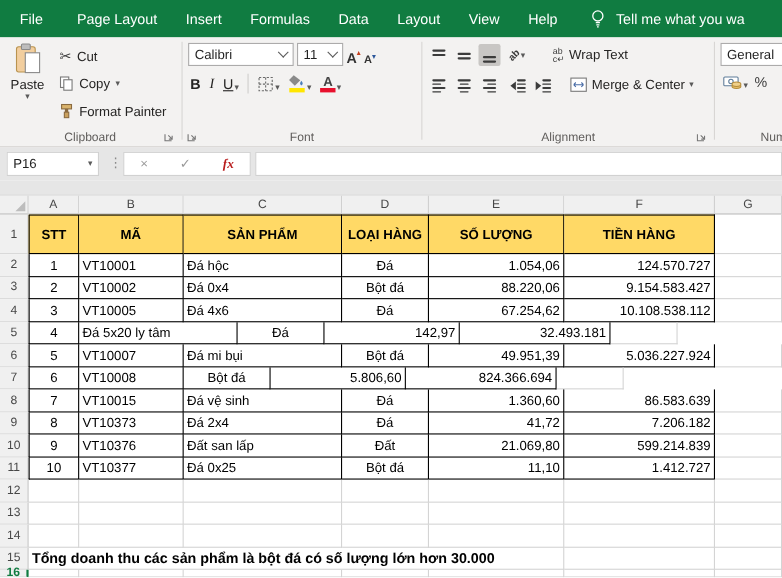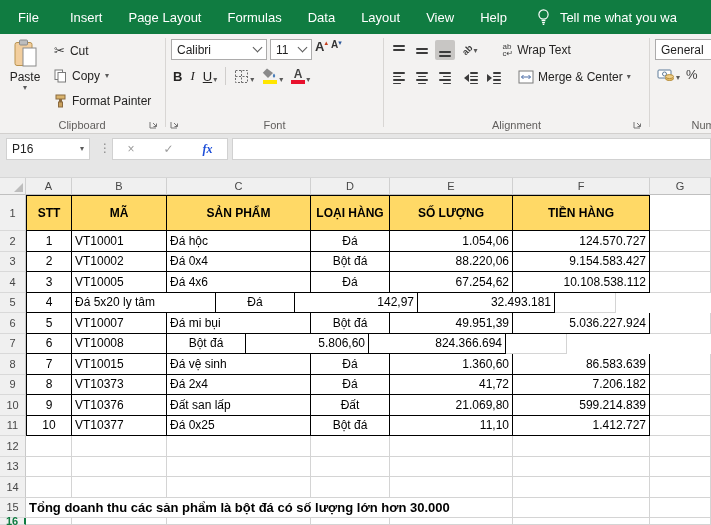--- a/index.html
+++ b/index.html
@@ -29,21 +29,21 @@
   
   .paste{width:50px;display:flex;flex-direction:column;align-items:center;padding-top:5px;}
   .paste .btxt{margin-top:2px;}
   .clipcol{display:flex;flex-direction:column;justify-content:flex-start;padding-top:4px;}
 
   
   .combo{background:#fff;border:1px solid #ACABAB;height:21px;display:flex;align-items:center;
          padding:0 5px;font-size:12px;color:#1f1f1f;box-sizing:border-box;}
   .chev{width:6px;height:6px;border-right:1.4px solid #5a5a5a;border-bottom:1.4px solid #5a5a5a;
         transform:rotate(45deg);margin-left:auto;margin-top:-4px;flex:0 0 auto;}
-  .fontrow{display:flex;align-items:flex-start;margin:5px 0 0 4px;gap:3px;}
+  .fontrow{display:flex;align-items:flex-end;margin:5px 0 0 4px;gap:3px;}
   .fontrow2{display:flex;align-items:center;margin:7px 0 0 6px;gap:8px;}
   .fmtbtn{display:flex;align-items:flex-end;gap:1px;color:#252423;}
   .b{font-weight:800;font-size:13px;}
   .i{font-style:italic;font-family:"Liberation Serif",serif;font-size:13px;}
   .u{text-decoration:underline;font-size:13px;}
   .fsz{font-size:13px;font-weight:600;color:#333;display:flex;align-items:flex-start;}
   .fsz small{font-size:7px;line-height:7px;color:#C43E1C;}
   .colorstack{display:flex;flex-direction:column;align-items:center;line-height:10px;}
   .colorstack .letter{font-size:12px;font-weight:700;color:#444;}
   .bar-red{width:14px;height:4px;background:#E8112D;margin-top:1px;}
@@ -64,21 +64,21 @@
   .tri-l{position:absolute;left:2px;top:7px;width:0;height:0;border-top:4px solid transparent;border-bottom:4px solid transparent;border-right:5px solid #3b3b3b;}
   .orient{transform:rotate(-45deg);font-size:9px;font-weight:700;color:#3b3b3b;display:inline-block;}
   .alrow{display:flex;align-items:center;gap:3px;margin:5px 0 0 4px;height:22px;}
   .wrapglyph{font-size:8px;line-height:7px;color:#3b3b3b;text-align:left;}
 
   
   .fxbar{height:30px;background:#E6E6E6;position:relative;}
   .fxbar .box{position:absolute;top:4px;height:22px;background:#fff;border:1px solid #D1D1D1;box-sizing:border-box;display:flex;align-items:center;}
   .namebox{left:6px;width:84px;padding:0 5px;font-size:12px;color:#222;}
   .fxbtns{left:112px;width:116px;justify-content:space-around;color:#9B9B9B;font-size:12px;}
-  .fxbtns .fx{font-family:"Liberation Serif",serif;font-style:italic;color:#1d4ed8;font-weight:600;}
+  .fxbtns .fx{font-family:"Liberation Serif",serif;font-style:italic;color:#b91c1c;font-weight:600;}
   .fbarinput{left:232px;right:0;border-right:none;}
   .dots{position:absolute;left:99px;top:7px;color:#8a8a8a;font-size:12px;}
   .gapstrip{height:14px;background:#E6E6E6;border-bottom:1px solid #D6D6D6;box-sizing:border-box;}
 
   
   .sheet{position:relative;background:#fff;}
   .colhdrs{display:flex;height:17px;}
   .colhdr{box-sizing:border-box;background:#F0F0F0;border-right:1px solid #D0D0D0;border-bottom:1px solid #C0C0C0;
           display:flex;align-items:center;justify-content:center;font-size:11px;color:#474747;}
   .corner{position:relative;}
@@ -98,22 +98,22 @@
   .notecell{font-weight:700;font-size:13px;overflow:visible;z-index:2;background:transparent;}
 </style>
 </head>
 <body>
 
 <div class="app">
 
   <div class="tabbar">
     <div style="display:flex" id="tabsHost">
         <div class="tab file">File</div>
+        <div class="tab">Page Layout</div>
         <div class="tab">Insert</div>
-        <div class="tab">Page Layout</div>
         <div class="tab">Formulas</div>
         <div class="tab">Data</div>
         <div class="tab">Layout</div>
         <div class="tab">View</div>
         <div class="tab">Help</div>
       </div>
     <div class="tellme">
       <svg width="15" height="19" viewBox="0 0 15 19">
         <circle cx="7.5" cy="6.5" r="4.6" fill="none" stroke="#fff" stroke-width="1.2"></circle>
         <path d="M5.6 12.6h3.8M6.1 14.6h2.8M6.7 16.4h1.6" stroke="#fff" stroke-width="1.2" fill="none"></path>

